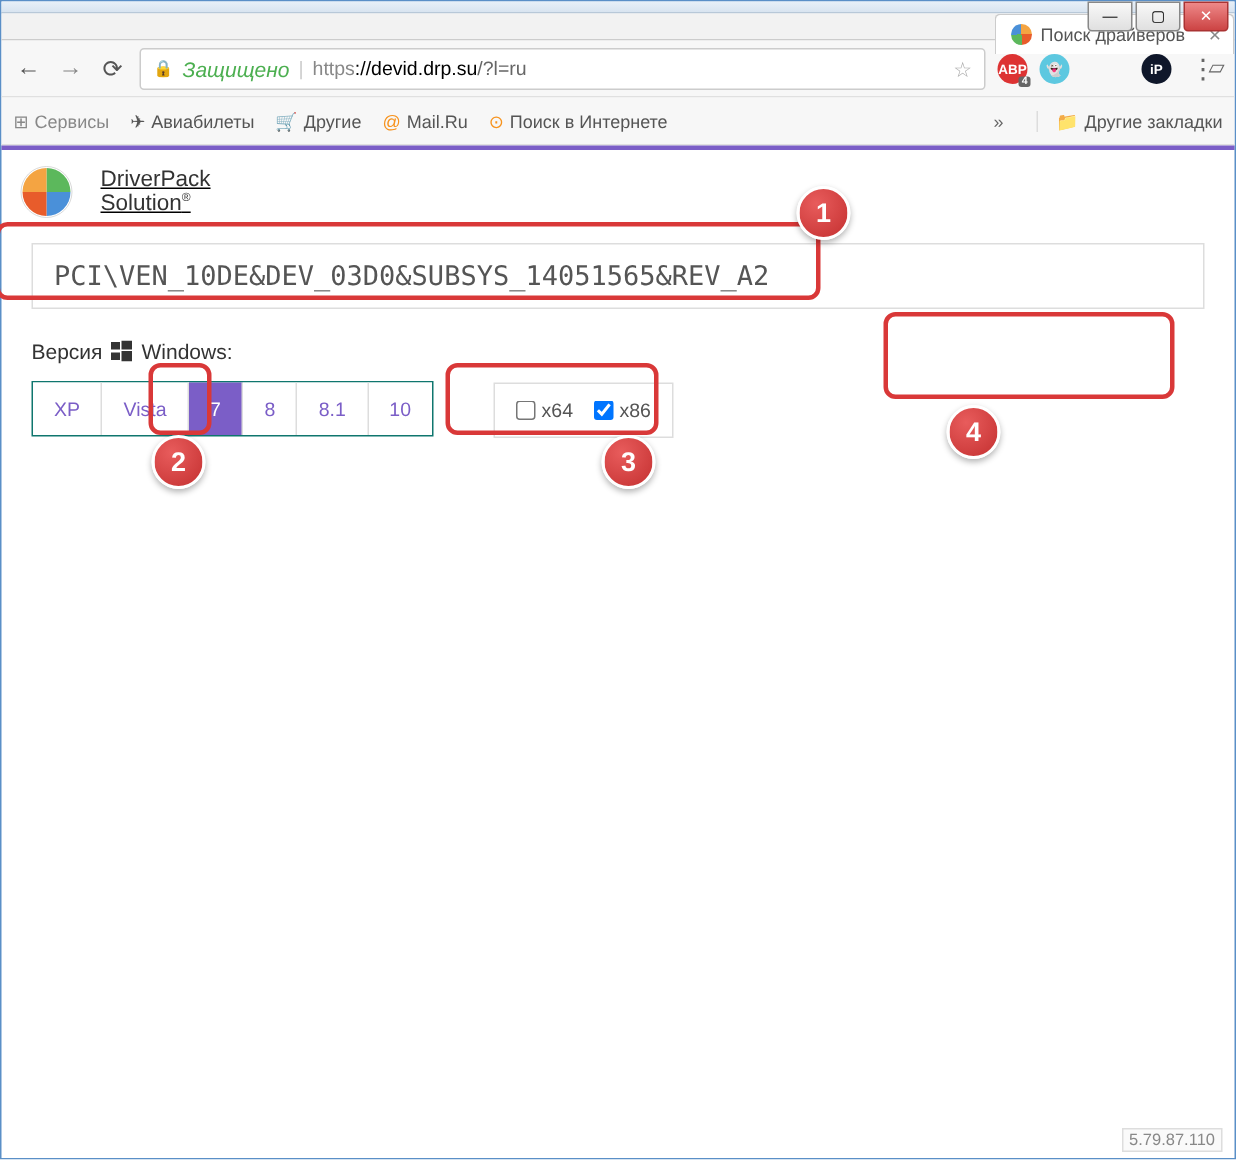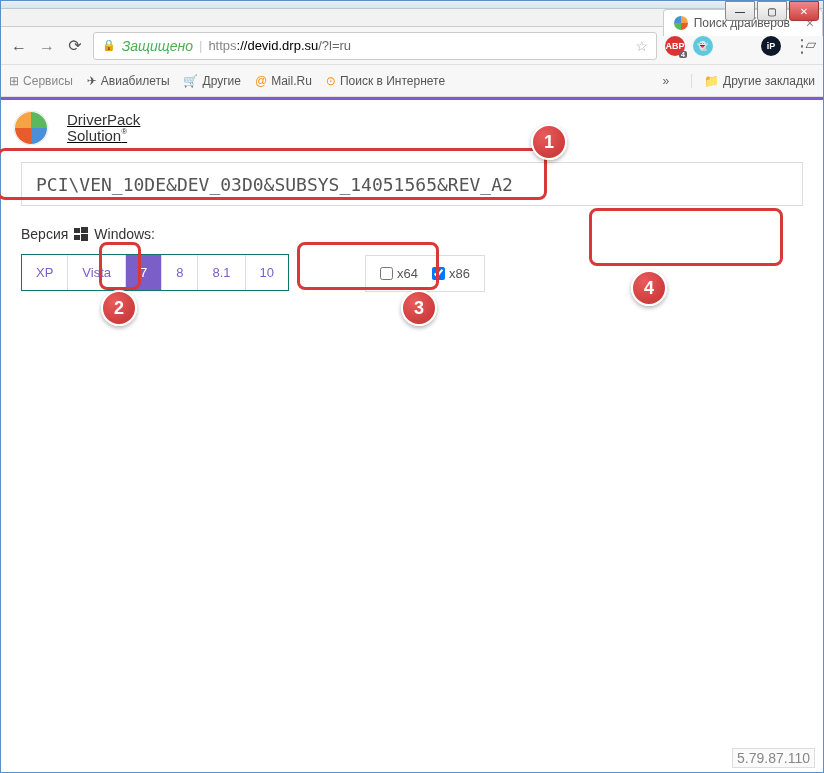--- a/index.html
+++ b/index.html
@@ -63,31 +63,31 @@
 .content { padding: 10px 20px; position: relative; }
 .search-input { width: 100%; height: 44px; border: 1px solid #ddd; padding: 0 14px; font-size: 18px; color: #555; font-family: monospace; }
 .os-row { margin-top: 18px; display: flex; align-items: center; gap: 40px; }
 .os-left { flex: 0 0 auto; }
 .os-label { font-size: 14px; color: #333; margin-bottom: 12px; display: flex; align-items: center; gap: 6px; }
 .win-icon { width: 14px; height: 14px; fill: #333; }
 .os-tabs { display: flex; border: 1px solid #0f766e; width: fit-content; }
 .os-tab { padding: 10px 14px; font-size: 13px; color: #7b5ec7; border-right: 1px solid #ddd; background: #fff; cursor: pointer; }
 .os-tab:last-child { border-right: none; }
 .os-tab.active { background: #7b5ec7; color: #fff; }
-.arch-box { display: flex; align-items: center; gap: 14px; padding: 10px 14px; border: 1px solid #ddd; font-size: 13px; color: #555; margin-top: 31px; margin-left: 36px; }
+.arch-box { display: flex; align-items: center; gap: 14px; padding: 10px 14px; border: 1px solid #ddd; font-size: 13px; color: #555; margin-top: 31px; }
 .arch-item { display: flex; align-items: center; gap: 4px; }
 .arch-item input { width: 13px; height: 13px; }
 .find-btn { margin-left: auto; background: #7b5ec7; color: #fff; border: none; padding: 14px 22px; font-size: 15px; cursor: pointer; display: flex; align-items: center; gap: 6px; }
 
 
 .annot { position: absolute; border: 3px solid #d93838; border-radius: 8px; pointer-events: none; z-index: 50; }
 .annot-num { position: absolute; width: 36px; height: 36px; border-radius: 50%; background: radial-gradient(circle at 35% 30%, #e85c5c, #c43030); border: 2px solid #fff; color: #fff; font-weight: bold; font-size: 18px; display: flex; align-items: center; justify-content: center; pointer-events: none; z-index: 60; box-shadow: 0 2px 4px rgba(0,0,0,0.3); }
 
 
-.footer-version { position: absolute; bottom: 4px; right: 8px; font-size: 14px; color: #888; border: 1px solid #ddd; padding: 1px 4px; background: #fafafa; }
+.footer-version { position: absolute; bottom: 4px; right: 8px; font-size: 11px; color: #888; border: 1px solid #ddd; padding: 1px 4px; background: #fafafa; }
 </style>
 </head>
 <body>
 
 <div class="window-frame">
   <div class="window-controls">
     <div class="wc-btn">—</div>
     <div class="wc-btn">▢</div>
     <div class="wc-btn wc-close">✕</div>
   </div>

